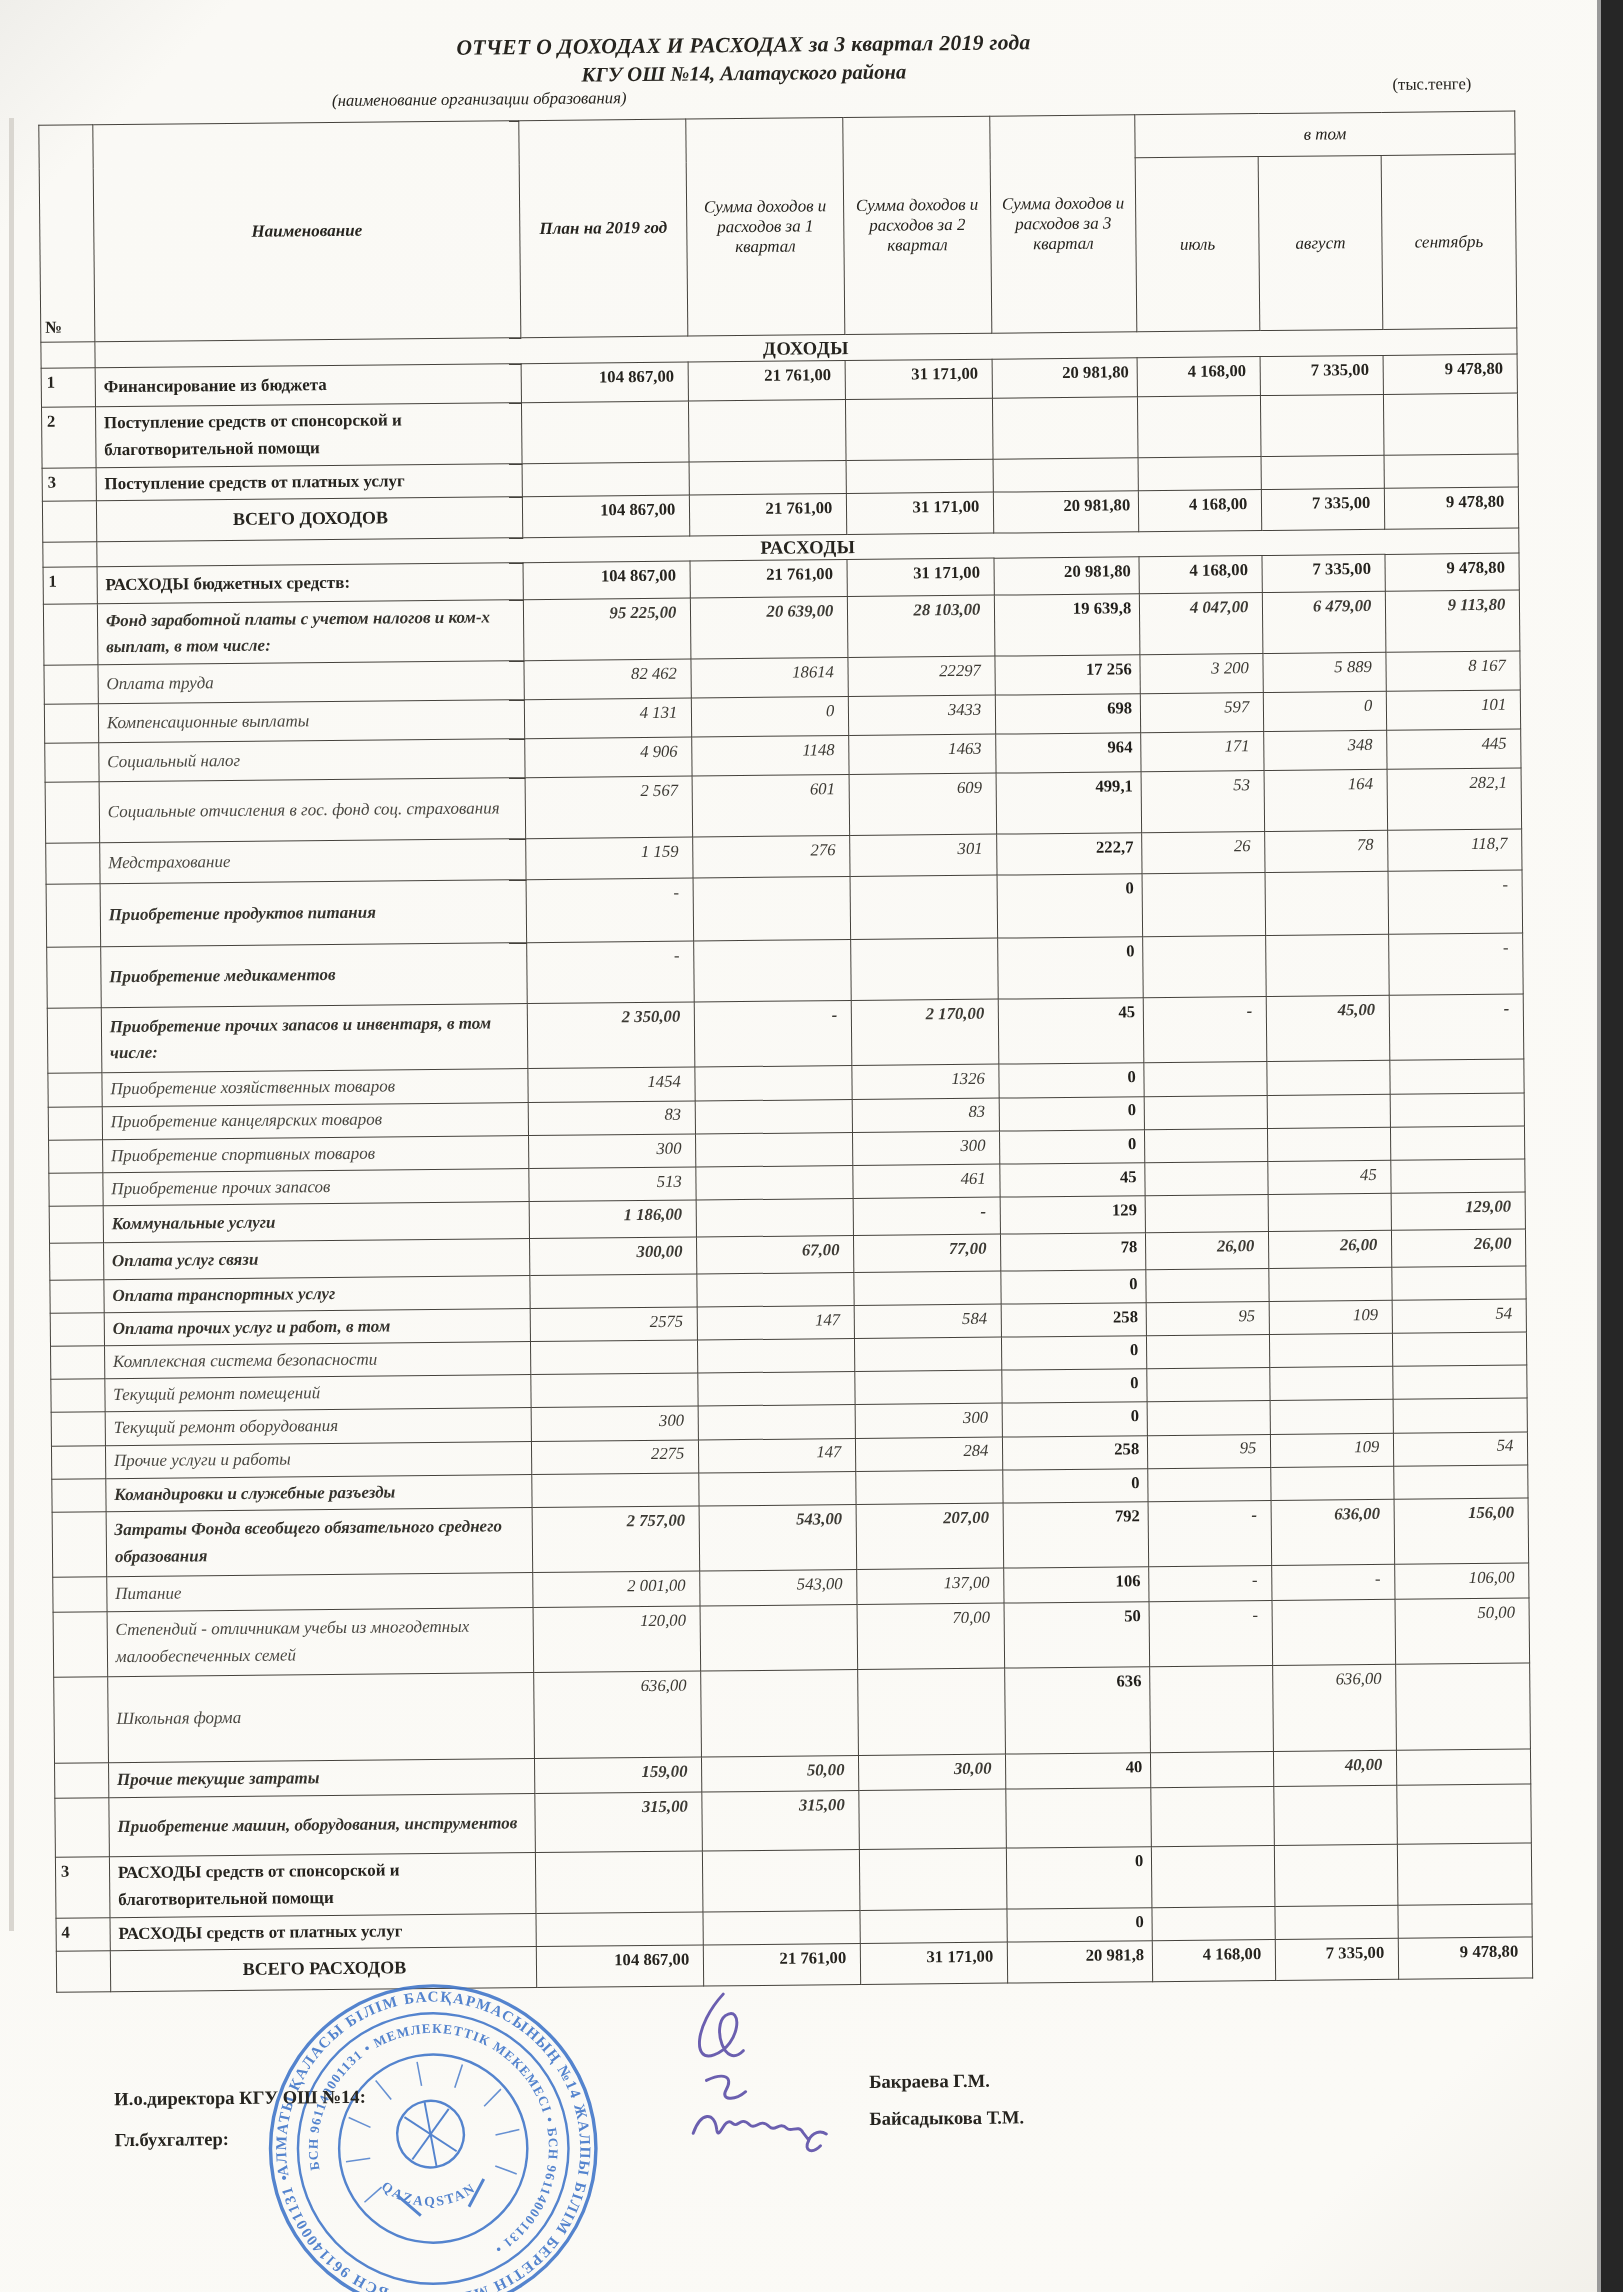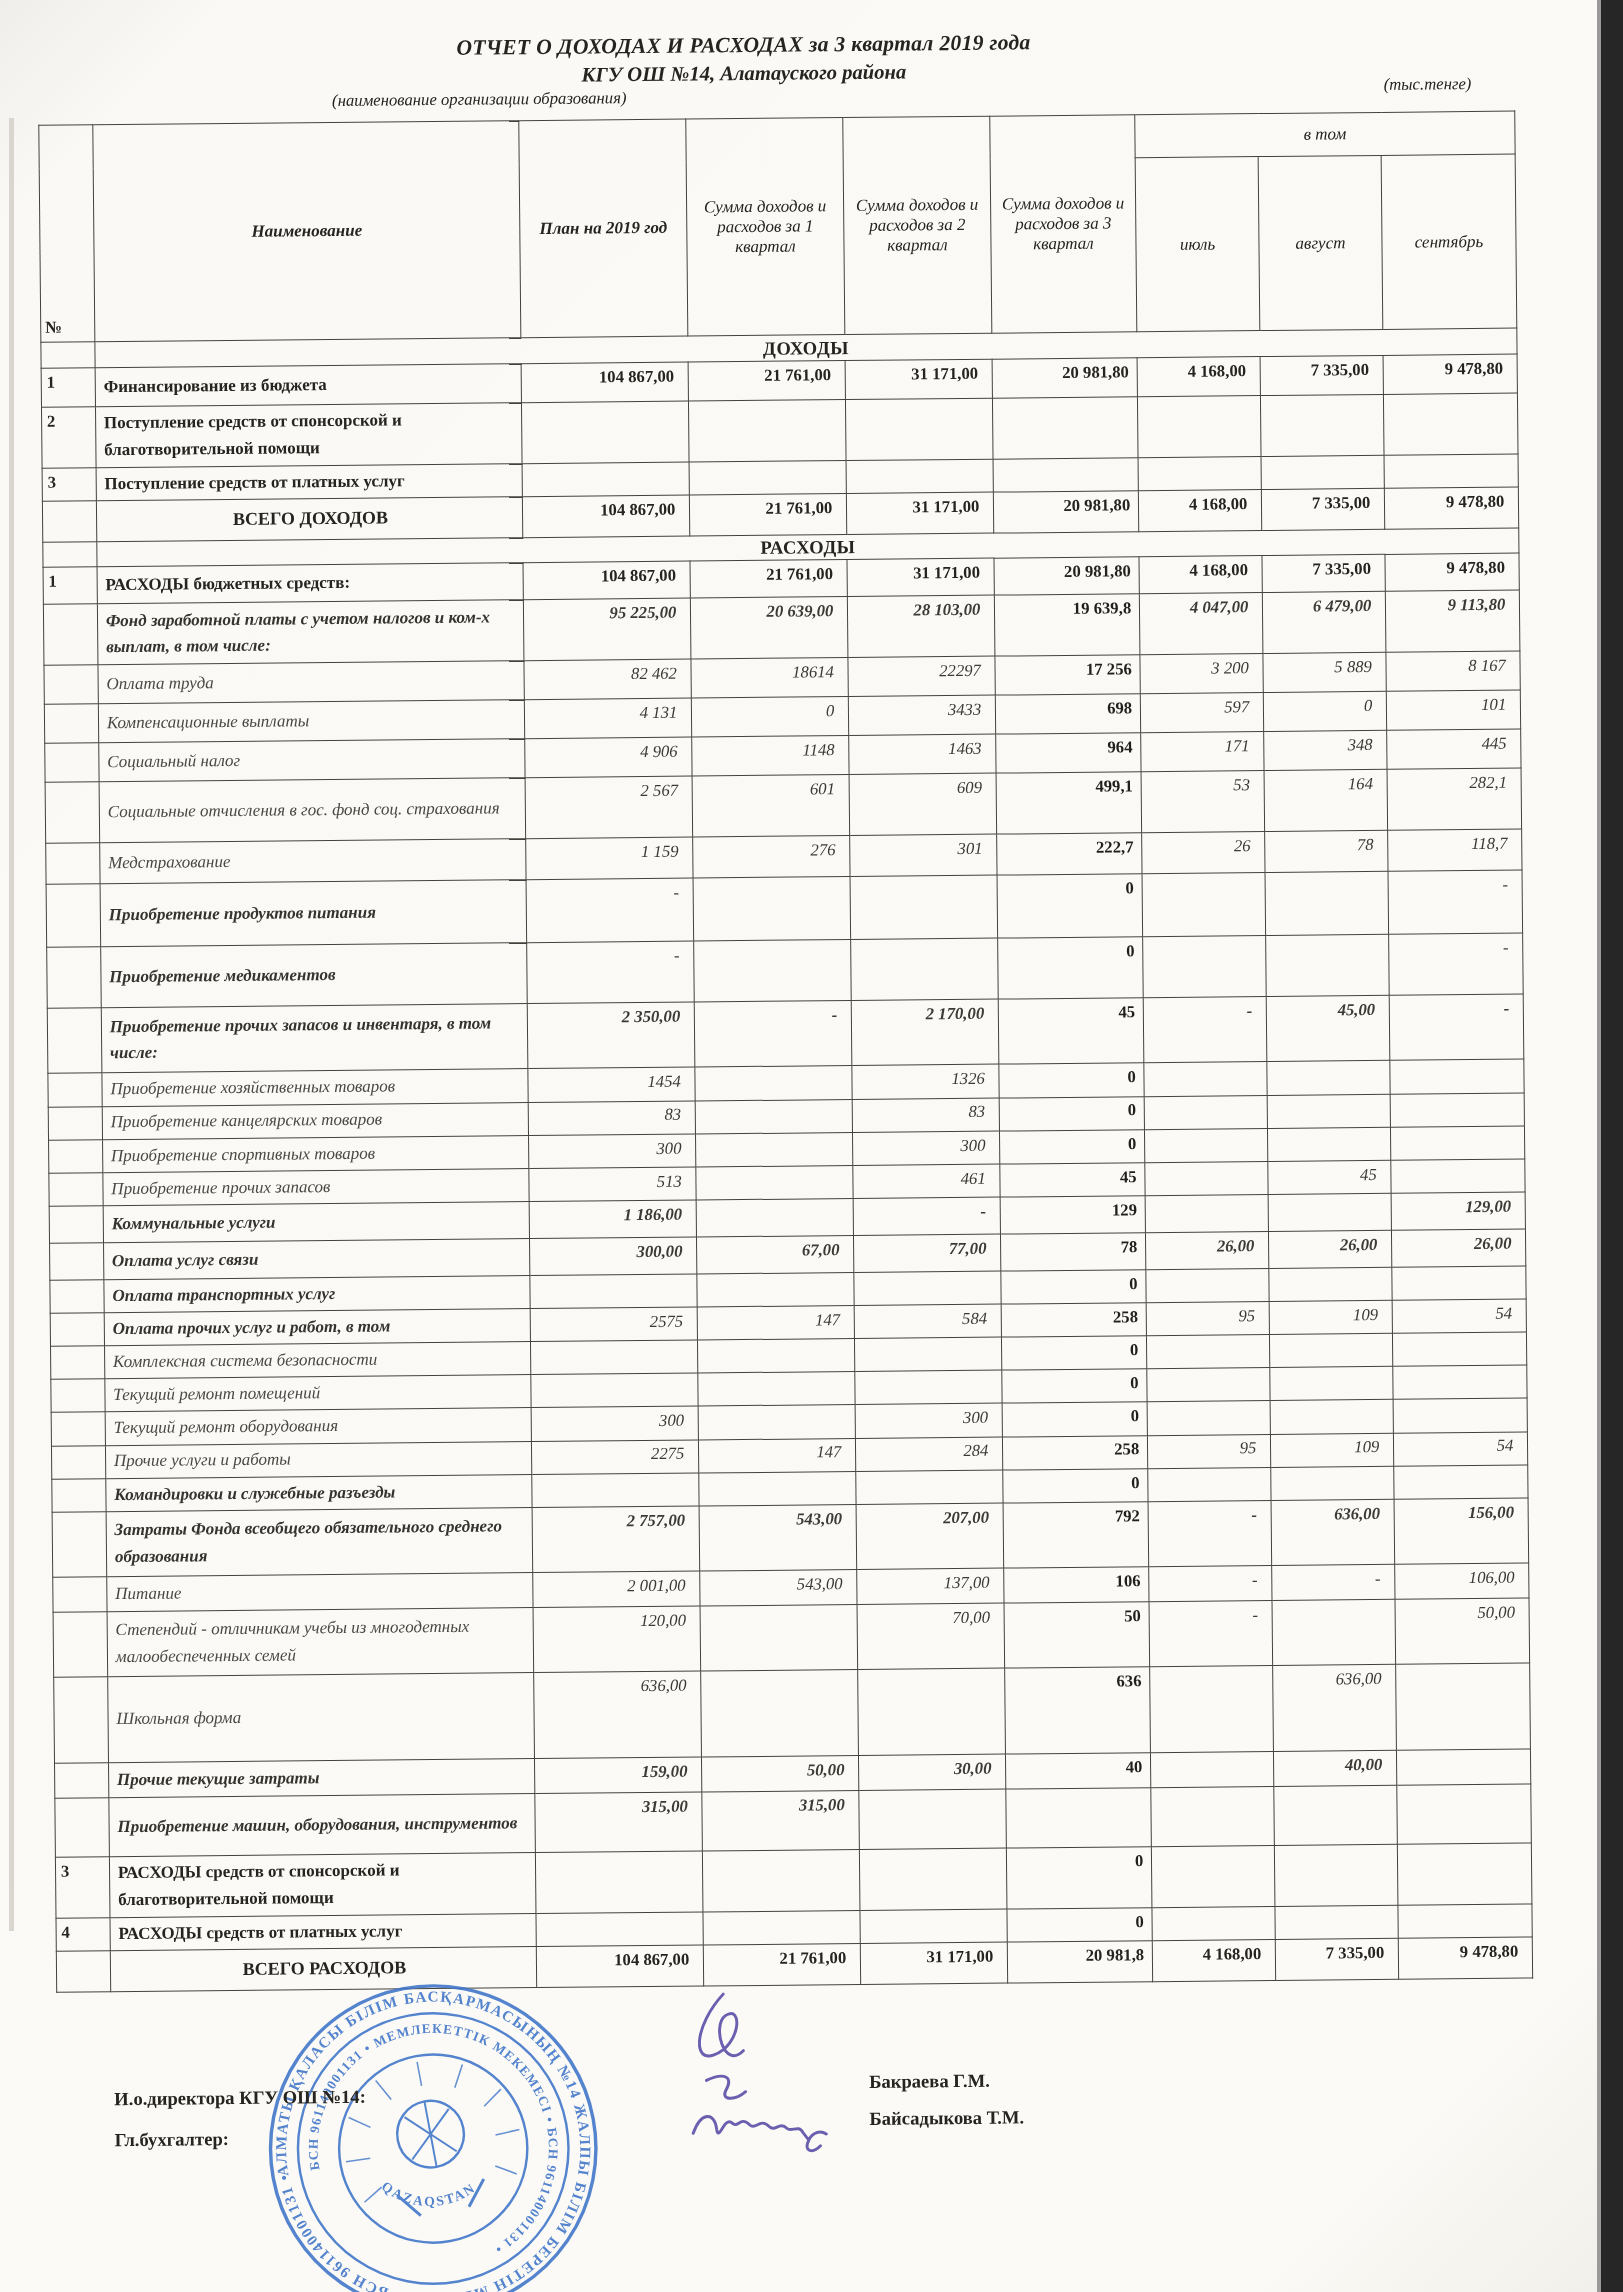--- a/index.html
+++ b/index.html
@@ -15,21 +15,21 @@
   .edge-strip-gray { position:absolute; right:21.6px; top:0; width:4.9px; height:100%; background:#9a9a9a; }
   .left-scan-line { position:absolute; left:8.8px; top:118px; width:4.9px; height:1813px; background:#d9d6d0; }
 
   .sheet { position:absolute; left:0; top:0; width:1568px; transform:rotate(-0.55deg); transform-origin:745px 196px; }
 
   .titles { padding-top:33px; width:1490px; text-align:center; }
   .title-1 { font-size:21.6px; font-weight:bold; font-style:italic; letter-spacing:0.3px; }
   .title-2 { font-size:20.6px; font-weight:bold; font-style:italic; margin-top:3.9px; }
   .subnote-row { position:relative; width:1490px; height:25.5px; margin-top:2px; }
   .org-note { position:absolute; left:333px; top:0; font-size:16.7px; font-style:italic; }
-  .units-note { position:absolute; right:17.6px; top:-5.9px; font-size:16.7px; font-style:italic; }
+  .units-note { position:absolute; right:17.6px; top:-5.9px; font-size:16.7px; }
 
   table.report { border-collapse:collapse; table-layout:fixed; width:1475px; margin-left:39px; margin-top:5.9px; }
   table.report th, table.report td { border:1.7px solid #45423c; overflow:hidden; }
   thead th { font-style:italic; font-weight:normal; font-size:17px; text-align:center; vertical-align:middle; padding:2px 3.9px; }
   th.h-num { vertical-align:bottom; text-align:left; padding-left:3.9px; padding-bottom:3.9px; font-weight:bold; font-style:normal; font-size:16.7px; }
   th.h-name { font-weight:bold; }
   th.h-plan { font-weight:bold; }
   th.h-vtom { height:43px; font-size:17px; }
 
   td.c-num { text-align:left; padding-left:4.9px; font-weight:bold; font-size:16.7px; vertical-align:top; padding-top:3.9px; }

